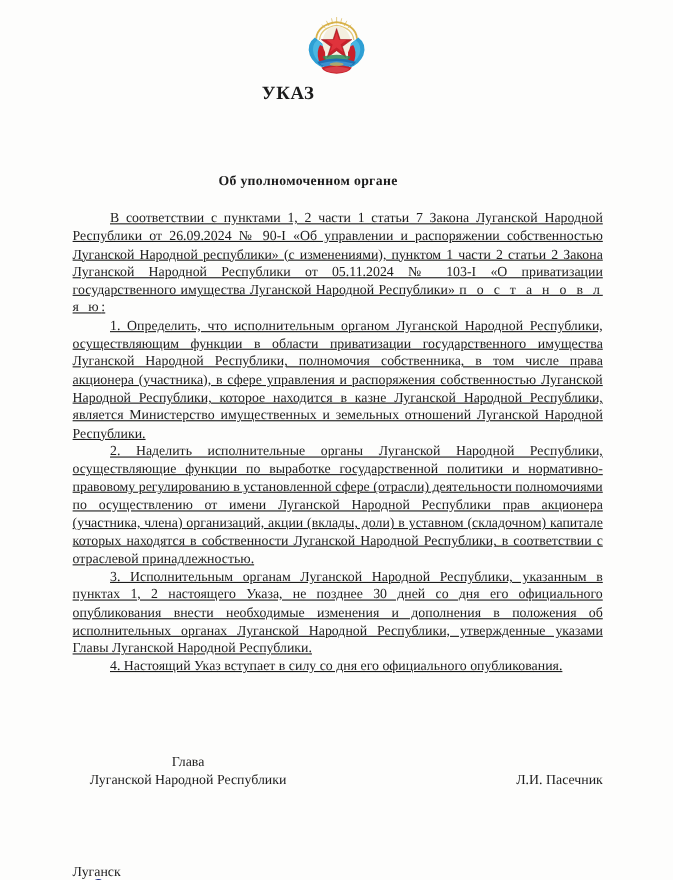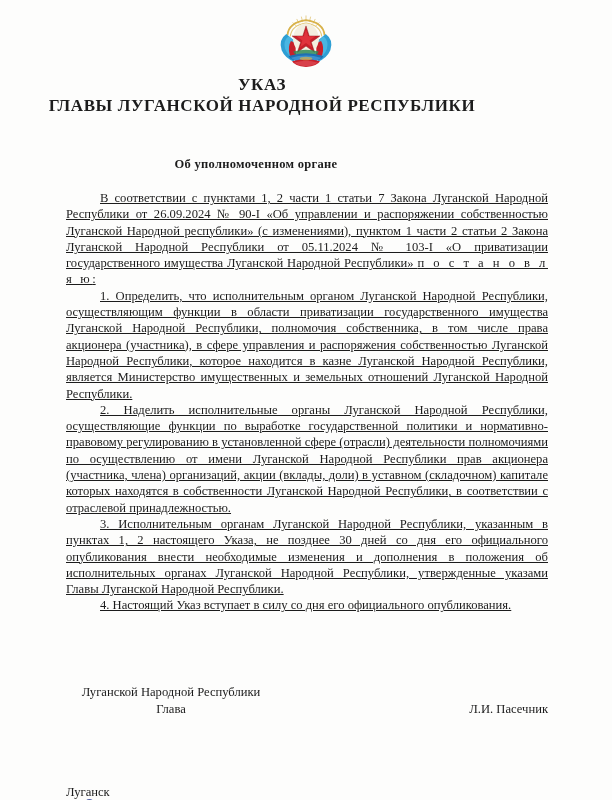--- a/index.html
+++ b/index.html
@@ -62,20 +62,21 @@
 
   .subtitle {
     position: absolute;
     top: 157px;
     left: 0;
     width: 512px;
     text-align: center;
     font-size: 12.5px;
     font-weight: bold;
     letter-spacing: 0.3px;
+    padding-left: 24px;
   }
 
   
   .body-text {
     position: absolute;
     top: 190px;
     left: 66px;
     width: 482px;
     font-size: 12.6px;
     line-height: 16.3px;
@@ -245,38 +246,37 @@
         <path d="M36 85 Q60 78 84 85 Q80 93 60 95 Q40 93 36 85 Z" fill="#c8202a"></path>
         <path d="M40 87 Q60 81 80 87 Q77 92 60 93.5 Q43 92 40 87 Z" fill="#d8404a"></path>
 
         <ellipse cx="60" cy="80" rx="11" ry="3" fill="#d8b24a" opacity="0.7"></ellipse>
       </svg>
     </div>
   </div>
 
   <div class="title-block">
     <div class="title-line1">УКАЗ</div>
-    <div class="title-line2">ГЛАВЫ ЛУГАНСКОЙ НАРОДНОЙ РЕСПУБЛИКИ</div>
   </div>
 
   <div class="subtitle">Об уполномоченном органе</div>
 
   <div class="body-text">
     <p><span>В соответствии с пунктами 1, 2 части 1 статьи 7 Закона Луганской Народной Республики от 26.09.2024 № 90-I «Об управлении и распоряжении собственностью Луганской Народной республики» (с изменениями), пунктом 1 части 2 статьи 2 Закона Луганской Народной Республики от 05.11.2024 № 103-I «О приватизации государственного имущества Луганской Народной Республики» </span><span class="spaced">п о с т а н о в л я ю</span><span>:</span></p>
     <p>1. Определить, что исполнительным органом Луганской Народной Республики, осуществляющим функции в области приватизации государственного имущества Луганской Народной Республики, полномочия собственника, в том числе права акционера (участника), в сфере управления и распоряжения собственностью Луганской Народной Республики, которое находится в казне Луганской Народной Республики, является Министерство имущественных и земельных отношений Луганской Народной Республики.</p>
     <p>2. Наделить исполнительные органы Луганской Народной Республики, осуществляющие функции по выработке государственной политики и нормативно-правовому регулированию в установленной сфере (отрасли) деятельности полномочиями по осуществлению от имени Луганской Народной Республики прав акционера (участника, члена) организаций, акции (вклады, доли) в уставном (складочном) капитале которых находятся в собственности Луганской Народной Республики, в соответствии с отраслевой принадлежностью.</p>
     <p>3. Исполнительным органам Луганской Народной Республики, указанным в пунктах 1, 2 настоящего Указа, не позднее 30 дней со дня его официального опубликования внести необходимые изменения и дополнения в положения об исполнительных органах Луганской Народной Республики, утвержденные указами Главы Луганской Народной Республики.</p>
     <p>4. Настоящий Указ вступает в силу со дня его официального опубликования.</p>
   </div>
 
   <div class="sign-block">
     <div class="sign-row">
       <div class="sign-left">
+        <span class="sign-title">Глава</span>
         <span class="sign-title">Луганской Народной Республики</span>
-        <span class="sign-title">Глава</span>
       </div>
       <div class="sign-name">Л.И. Пасечник</div>
     </div>
   </div>
 
   <div class="footer-block">
     <span class="footer-city">Луганск</span>
 
     <div class="date-line">
       <span>«</span>

